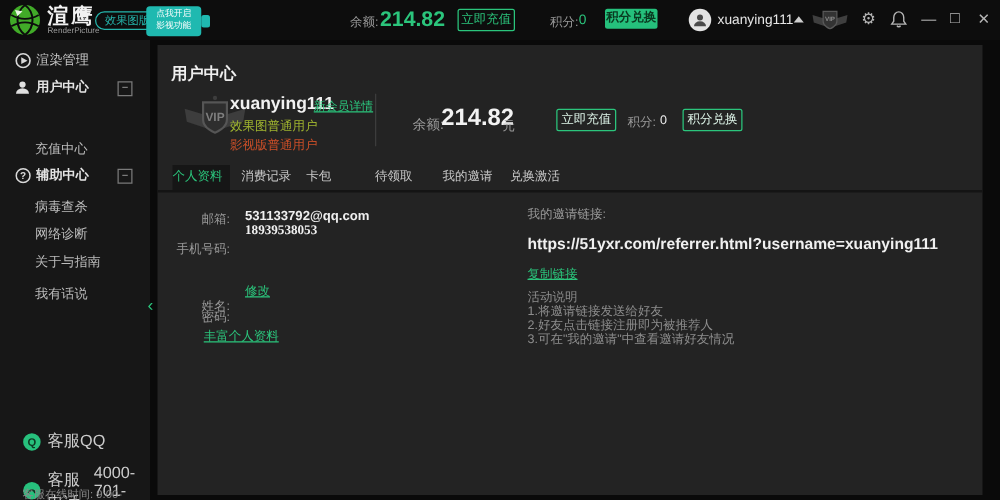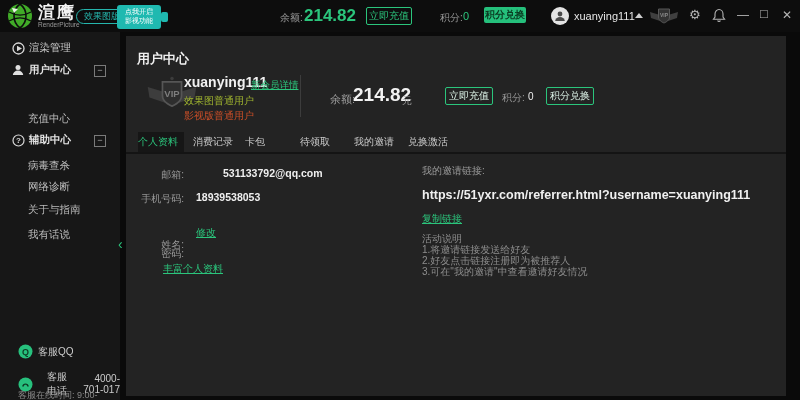--- a/index.html
+++ b/index.html
@@ -36,21 +36,21 @@
   .si-label{color:#c9c9c9;font-size:10.5px;margin-left:4px;}
   .si-label.bold{font-weight:bold;color:#e4e4e4;}
   .si-sub{margin-left:28px;color:#bdbdbd;font-size:10.5px;}
   .collapse-box{position:absolute;right:14px;top:5px;width:10px;height:10px;border:1px solid #7a7a7a;
     color:#aaa;font-size:9px;line-height:9px;text-align:center;cursor:pointer;}
   .active-item{position:absolute;left:0;width:120px;height:24px;background:#202020;
     border-left:3px solid #2bc57c;display:flex;align-items:center;cursor:pointer;}
   .active-item .si-sub{margin-left:25px;color:#2bc57c;}
   .contact-row{position:absolute;display:flex;align-items:center;}
   .c-icn{width:15px;height:15px;margin-right:5px;}
-  .c-txt{font-size:10px;color:#cccccc;text-align:right;}
+  .c-txt{font-size:13px;color:#cccccc;}
   
   .panel{position:absolute;left:126px;top:36px;width:660px;height:360px;background:#232323;}
   .page-title{color:#efefef;font-size:13px;font-weight:bold;}
   .member-link,.glink{color:#2bc57c;text-decoration:underline;font-size:9.5px;cursor:pointer;}
   .tag1{color:#a0b52f;font-size:10px;}
   .tag2{color:#cc4f28;font-size:10px;}
   .vdiv{width:1px;height:42px;background:#3c3c3c;}
   .balance-num{color:#f2f2f2;font-size:19px;font-weight:bold;}
   .tab{position:absolute;top:96px;height:20px;line-height:20px;font-size:10px;color:#c9c9c9;
     text-align:left;cursor:pointer;}
@@ -231,24 +231,24 @@
 
     <div class="tab active" style="left:12px;width:46px;">个人资料</div>
     <div class="tab" style="left:67px;width:40px;">消费记录</div>
     <div class="tab" style="left:119px;width:40px;">卡包</div>
     <div class="tab" style="left:174px;width:40px;">待领取</div>
     <div class="tab" style="left:228px;width:40px;">我的邀请</div>
     <div class="tab" style="left:282px;width:40px;">兑换激活</div>
     <div class="tabline"></div>
 
     <span class="f-label" style="top:132px;">邮箱:</span>
-    <span class="f-value" style="top:131px;margin-left:27px;">531133792@qq.com</span>
+    <span class="f-value" style="top:131px;">531133792@qq.com</span>
 
     <span class="f-label" style="top:156px;">手机号码:</span>
-    <span class="f-value" style="top:155px;">18939538053</span>
+    <span class="f-value" style="top:143px;font-family:Liberation Serif, serif;">18939538053</span>
 
     <span class="f-label" style="top:167px;margin-top:44px;">密码:</span>
     <span class="abs glink" style="left:70px;top:190px;font-size:10px;">修改</span>
 
     <span class="f-label" style="top:202px;">姓名:</span>
     <span class="f-value" style="top:201px;"></span>
 
     <span class="abs glink" style="left:37px;top:226px;font-size:10px;">丰富个人资料</span>
 
     <span class="abs inv-label" style="left:296px;top:128px;">我的邀请链接:</span>

